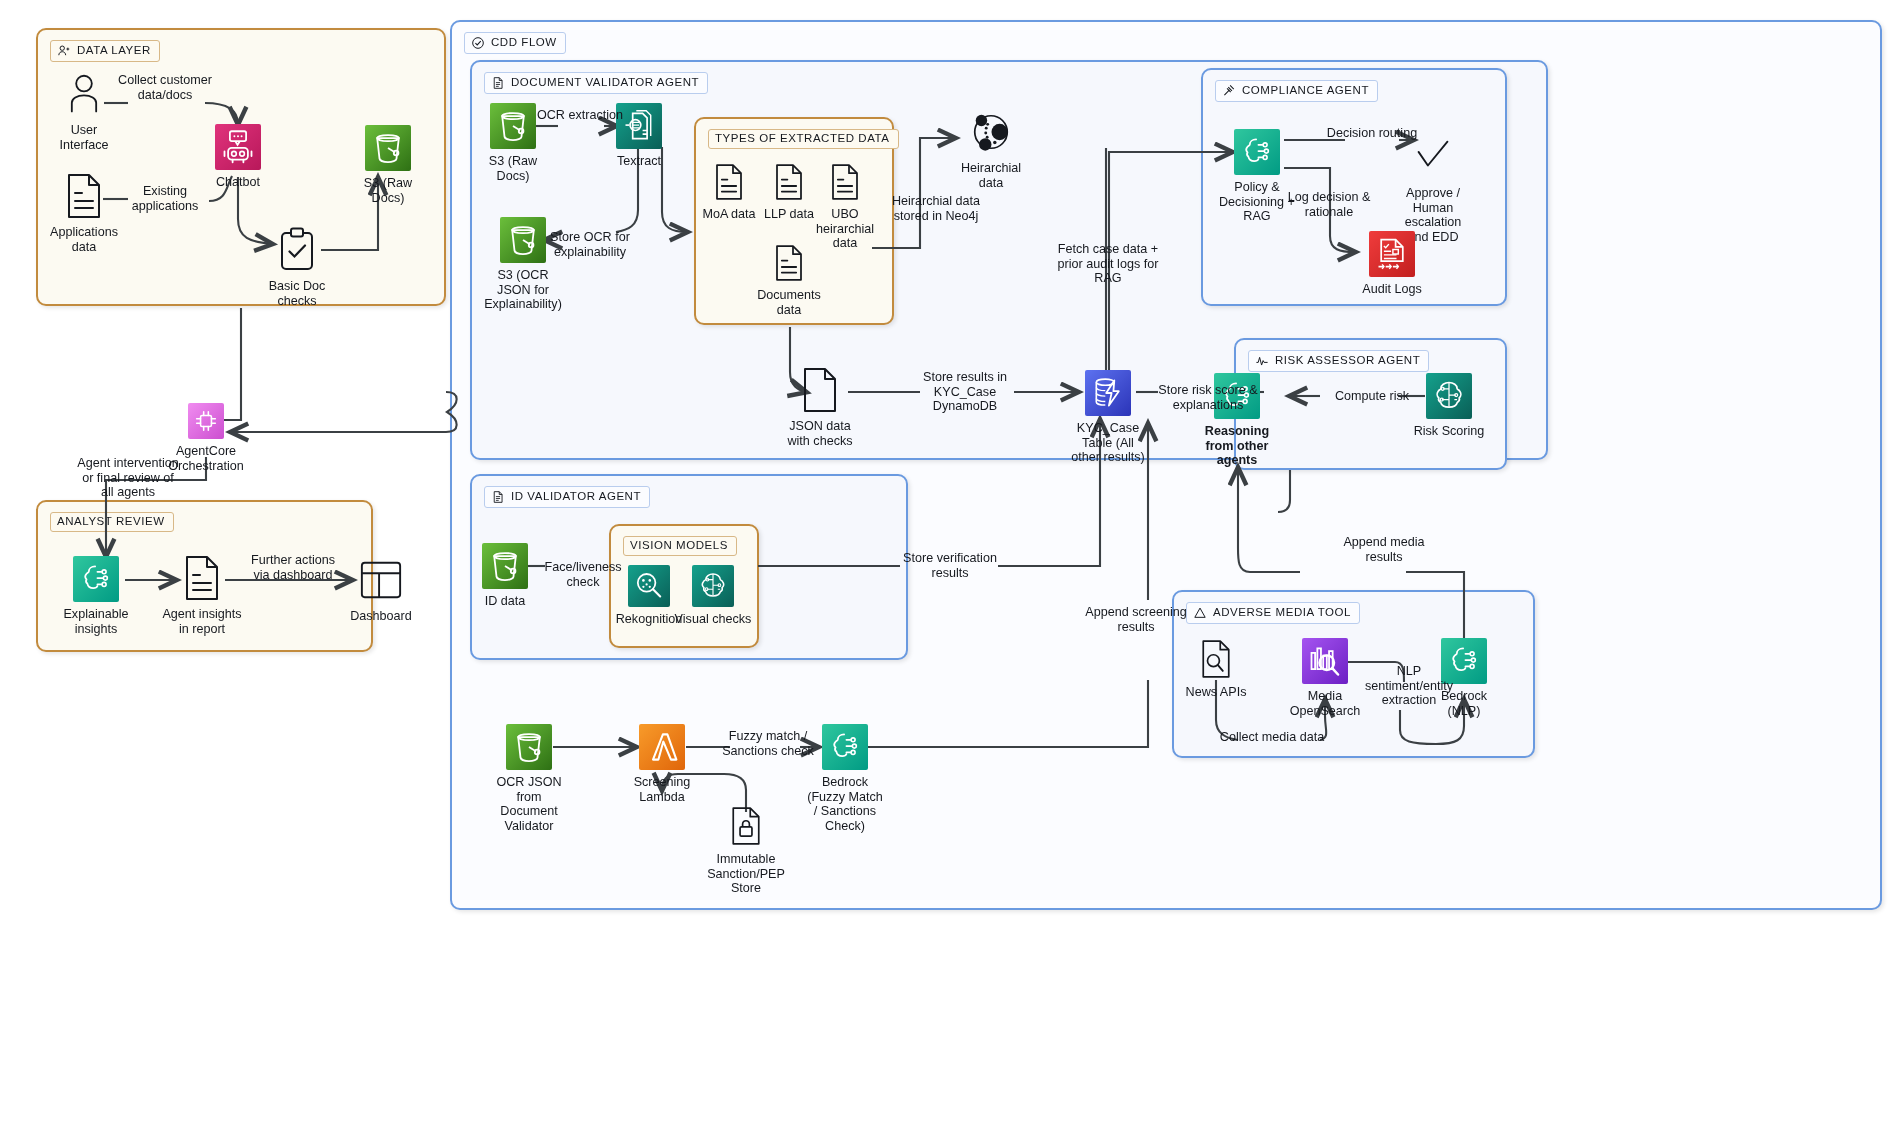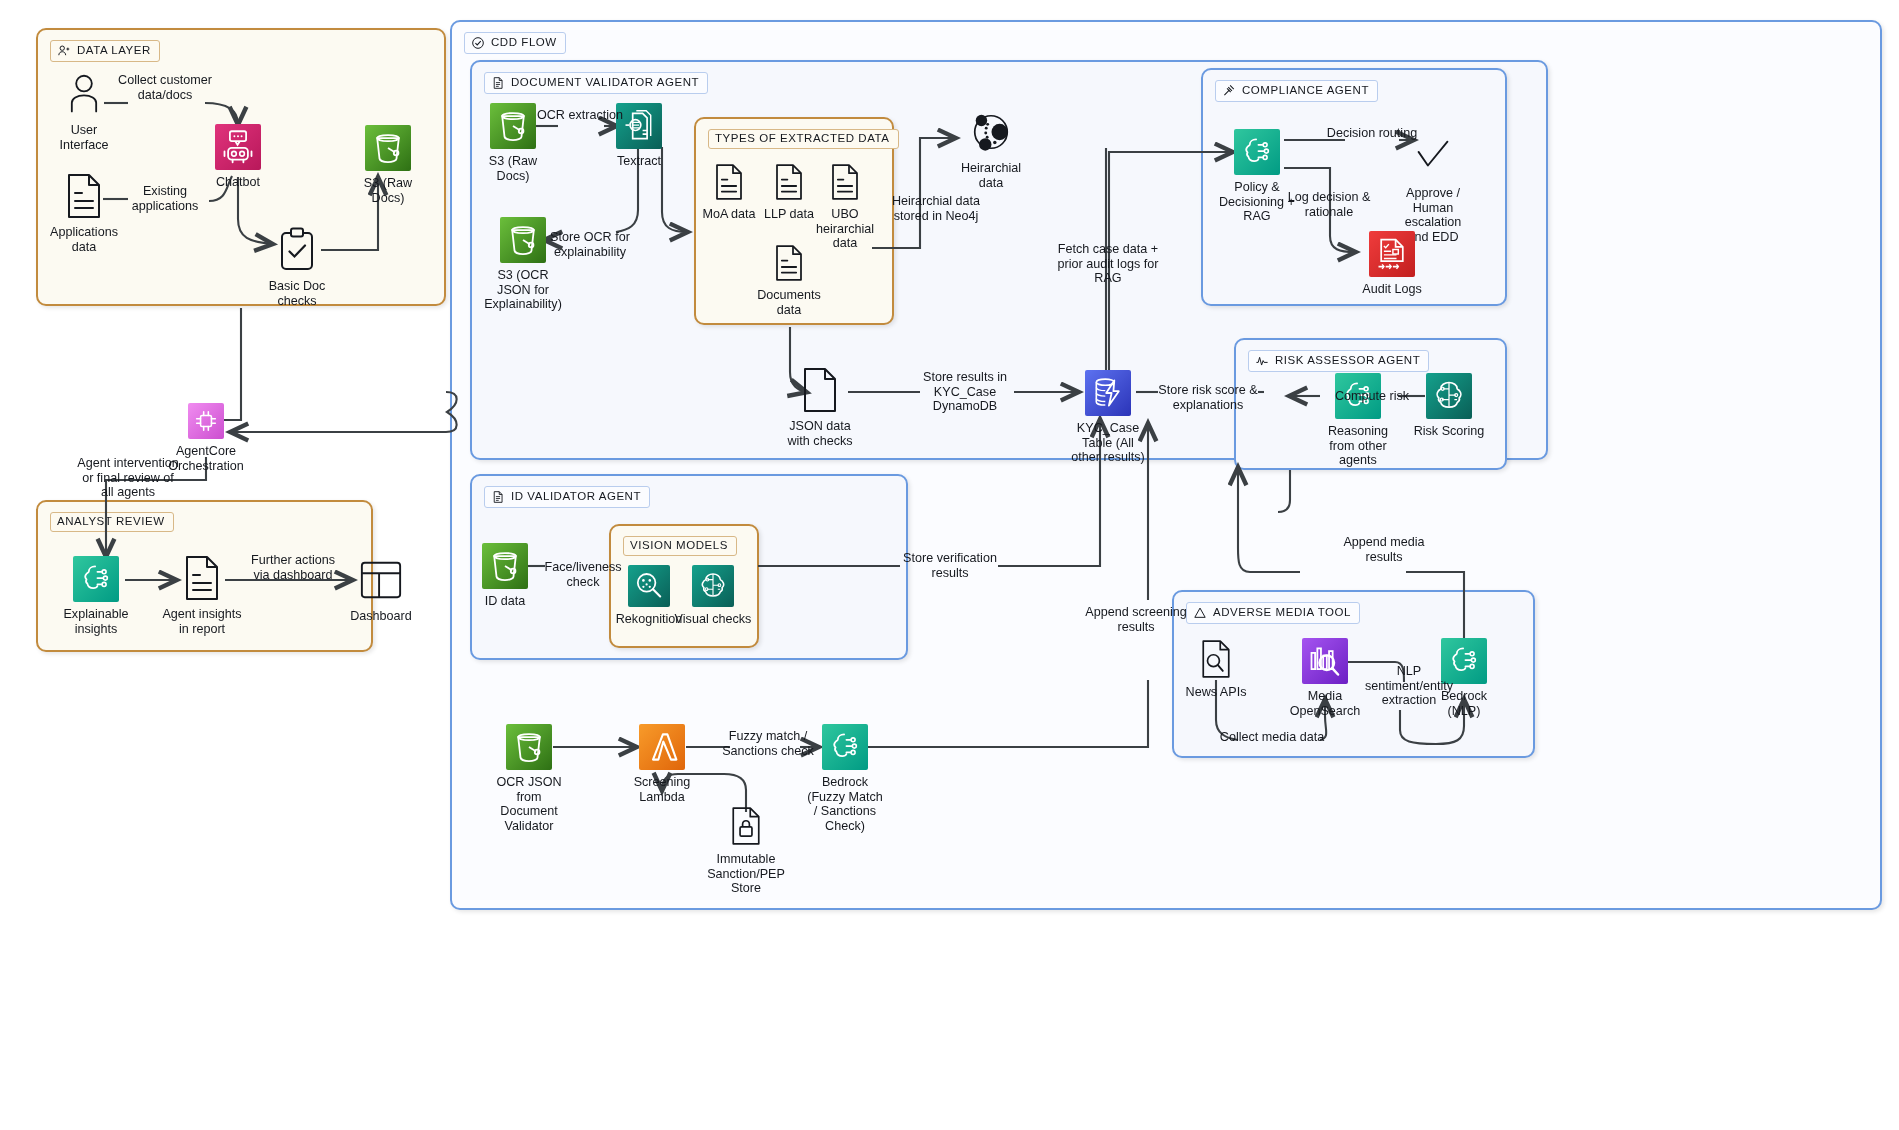--- a/index.html
+++ b/index.html
@@ -506,21 +506,21 @@
         <path d="M11 11l2 2 3.5-4" fill="none" stroke="#fff" stroke-width="1.6"></path>
         <path d="M11 17h8M11 21h14M11 25h14" stroke="#fff" stroke-width="1.6"></path>
         <rect x="21" y="15" width="6" height="5" fill="none" stroke="#fff" stroke-width="1.6"></rect>
         <path d="M5 34h6M13 34h6M21 34h6" stroke="#fff" stroke-width="1.8"></path>
         <path d="M9 31.5l2 2.5-2 2.5M17 31.5l2 2.5-2 2.5M25 31.5l2 2.5-2 2.5" fill="none" stroke="#fff" stroke-width="1.6"></path>
       </svg>
     </div>
     <div class="caption">Audit Logs</div>
   </div>
 
-  <div class="node" style="left:1358px; top:373px;">
+  <div class="node" style="left:1237px; top:373px;font-weight:bold;">
     <div class="tile" style="background:linear-gradient(135deg,#2fc79e,#019b84);">
       <svg viewBox="0 0 40 40">
         <path d="M19 6c-4 0-7 2.4-7 5.6 0 1-1.6 1.4-2.6 2.6-1.6 1.8-1.6 4.4 0 6.2-.8 1.6-.4 3.6 1 4.8.6 3 3.4 5 6.6 5 2.4 0 4-1 4.6-2.4" fill="none" stroke="#fff" stroke-width="2" stroke-linecap="round"></path>
         <path d="M21.6 12h4.4M21.6 19h6M21.6 26h4.4" stroke="#fff" stroke-width="2" stroke-linecap="round"></path>
         <circle cx="29" cy="12" r="2.2" fill="none" stroke="#fff" stroke-width="1.8"></circle>
         <circle cx="30.4" cy="19" r="2.2" fill="none" stroke="#fff" stroke-width="1.8"></circle>
         <circle cx="29" cy="26" r="2.2" fill="none" stroke="#fff" stroke-width="1.8"></circle>
       </svg>
     </div>
     <div class="caption">Reasoning

